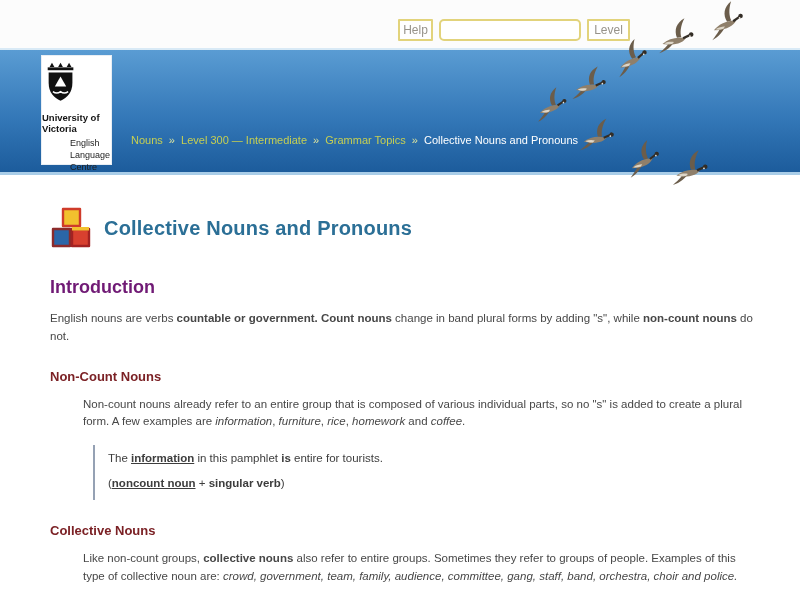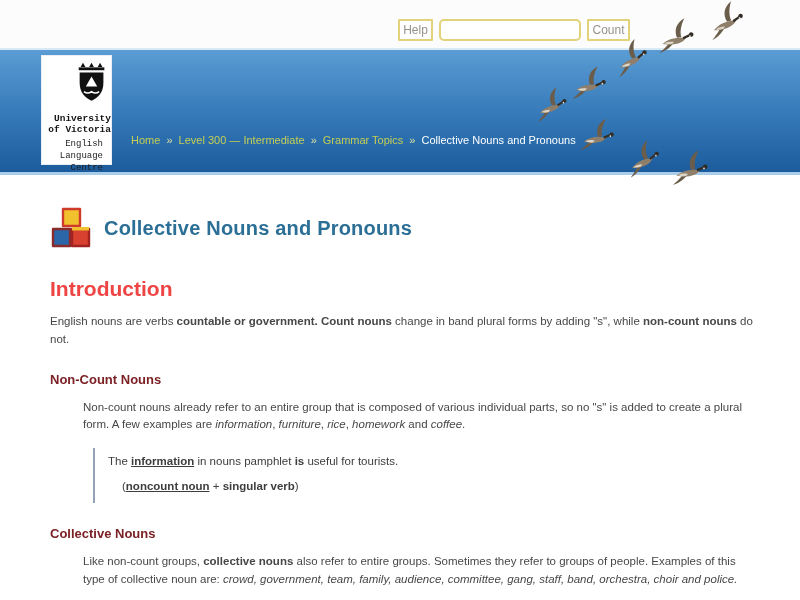--- a/index.html
+++ b/index.html
@@ -26,51 +26,51 @@
   }
 
   
   .header {
     position:absolute; top:48px; left:0; right:0; height:127px;
     background:linear-gradient(#5a9cd3 0%, #3478b8 55%, #1c5c9c 100%);
     border-top:2px solid #d9eaf6; border-bottom:3px solid #a9cde8; z-index:2;
   }
   .logo {
     position:absolute; left:42px; top:6px; width:69px; height:108px;
-    background:#ffffff; box-shadow:0 0 0 1px #e8eef4; text-align:right; padding-top:5px;font-family:Liberation Mono, monospace;
+    background:#ffffff; box-shadow:0 0 0 1px #e8eef4; text-align:left; padding-top:5px;
   }
   .logo .org { font-size:9.5px; font-weight:bold; color:#141414; line-height:1.12; margin-top:2px; }
-  .logo .dept { font-size:9px; color:#1e1e1e; line-height:1.3; margin-top:4px; padding:0 8px; }
+  .logo .dept { font-size:9px; color:#1e1e1e; line-height:1.3; margin-top:4px; padding:0 28px; }
   .site-title {
     position:absolute; left:130px; top:40px;
     font-family:"DejaVu Serif", serif; font-weight:bold;
     font-size:31px; color:#d1af35; letter-spacing:1px;
   }
   .breadcrumb { position:absolute; left:131px; top:84px; font-size:11px; white-space:nowrap; }
   .breadcrumb a { color:#c6cf52; text-decoration:none; cursor:pointer; }
   .breadcrumb .sep { color:#d9e2a0; padding:0 3px; }
   .breadcrumb .current { color:#ffffff; }
 
   
   .geese { position:absolute; top:0; right:0; width:270px; height:205px; z-index:5; pointer-events:none; }
   .goose { position:absolute; }
 
   
   .content { position:absolute; top:178px; left:0; right:0; padding:28px 45px 0 50px; }
   .title-row { display:flex; align-items:center; gap:12px; }
   .page-title { font-size:20px; font-weight:bold; color:#2b6f96; letter-spacing:0.2px; }
-  h2.intro-h { margin-top:27px; font-size:21px; font-weight:bold; color:#ef4444; }
+  h2.intro-h { margin-top:27px; font-size:18px; font-weight:bold; color:#701a75; }
   h3.sect-h  { margin-top:23px; font-size:13px;  font-weight:bold; color:#7b2125; }
   p.para { margin-top:12px; font-size:11.5px; line-height:1.55; color:#474747; }
   .indent { margin-left:33px; }
   .example {
     margin-left:43px; margin-top:14px; border-left:2px solid #95a1b4;
     padding:5px 0 8px 13px; font-size:11.5px; line-height:1.5; color:#3d3d3d;
   }
-  .example .line2 { margin-top:7px; margin-left:14px; }
+  .example .line2 { margin-top:7px; }
   .b { font-weight:bold; }
   .i { font-style:italic; }
   .u { text-decoration:underline; }
   .hidden-defs { position:absolute; width:0; height:0; overflow:hidden; }
 </style>
 </head>
 <body>
 
 <svg class="hidden-defs" aria-hidden="true">
   <defs>
@@ -82,41 +82,41 @@
       <path d="M31 25 L39 20.5" stroke="#332d26" stroke-width="2.6" fill="none"></path>
       <circle cx="40" cy="20" r="2.6" fill="#332d26"></circle>
       <circle cx="38.7" cy="22" r="1" fill="#e8e4da"></circle>
     </g>
   </defs>
 </svg>
 
 <div class="topbar">
   <button class="pill help-btn">Help</button>
   <input class="search-field" value="" style="">
-  <button class="pill search-btn">Count</button>
+  <button class="pill search-btn">Level</button>
 </div>
 
 <div class="header">
   <div class="logo">
     <svg width="38" height="46" viewBox="0 0 40 48">
       <path d="M8 6 L10.5 1.5 L13 6 Z" fill="#111"></path>
       <path d="M17 6 L19.5 1.5 L22 6 Z" fill="#111"></path>
       <path d="M26 6 L28.5 1.5 L31 6 Z" fill="#111"></path>
       <rect x="6" y="6.5" width="27" height="3" fill="#111"></rect>
       <path d="M7 12 h25 v11 c0 10 -5.5 15.5 -12.5 18.5 C12.5 38.5 7 33 7 23 Z" fill="#111"></path>
       <path d="M19.5 16 l6 10.5 h-12 Z" fill="#fff"></path>
       <path d="M11.5 32 q4 3 8 0 q4 3 8 0" stroke="#fff" fill="none" stroke-width="1.6"></path>
     </svg>
     <div class="org">University of Victoria</div>
     <div class="dept">English Language Centre</div>
   </div>
 
 
   <div class="breadcrumb">
-    <a>Home</a>
+    <a>Nouns</a>
     <span class="sep">»</span>
     <a>Level 300 — Intermediate</a>
     <span class="sep">»</span>
     <a>Grammar Topics</a>
     <span class="sep">»</span>
     <span class="current">Collective Nouns and Pronouns</span>
   </div>
 </div>
 
 <div class="geese">
@@ -158,20 +158,20 @@
     <h1 class="page-title">Collective Nouns and Pronouns</h1>
   </div>
 
   <h2 class="intro-h">Introduction</h2>
   <p class="para"><span>English nouns are verbs </span><span class="b">countable or government. Count nouns</span><span> change in band plural forms by adding "s", while </span><span class="b">non-count nouns</span><span> do not.</span></p>
 
   <h3 class="sect-h">Non-Count Nouns</h3>
   <p class="para indent"><span>Non-count nouns already refer to an entire group that is composed of various individual parts, so no "s" is added to create a plural form. A few examples are </span><span class="i">information</span><span>, </span><span class="i">furniture</span><span>, </span><span class="i">rice</span><span>, </span><span class="i">homework</span><span> and </span><span class="i">coffee</span><span>.</span></p>
 
   <div class="example">
-    <div class="line1"><span>The </span><span class="b u">information</span><span> in nouns pamphlet </span><span class="b">is</span><span> useful for tourists.</span></div>
+    <div class="line1"><span>The </span><span class="b u">information</span><span> in this pamphlet </span><span class="b">is</span><span> entire for tourists.</span></div>
     <div class="line2"><span>(</span><span class="b u">noncount noun</span><span> + </span><span class="b">singular verb</span><span>)</span></div>
   </div>
 
   <h3 class="sect-h">Collective Nouns</h3>
   <p class="para indent"><span>Like non-count groups, </span><span class="b">collective nouns</span><span> also refer to entire groups. Sometimes they refer to groups of people. Examples of this type of collective noun are: </span><span class="i">crowd, government, team, family, audience, committee, gang, staff, band, orchestra, choir and police.</span></p>
 
 </div>
 
 </body></html>

